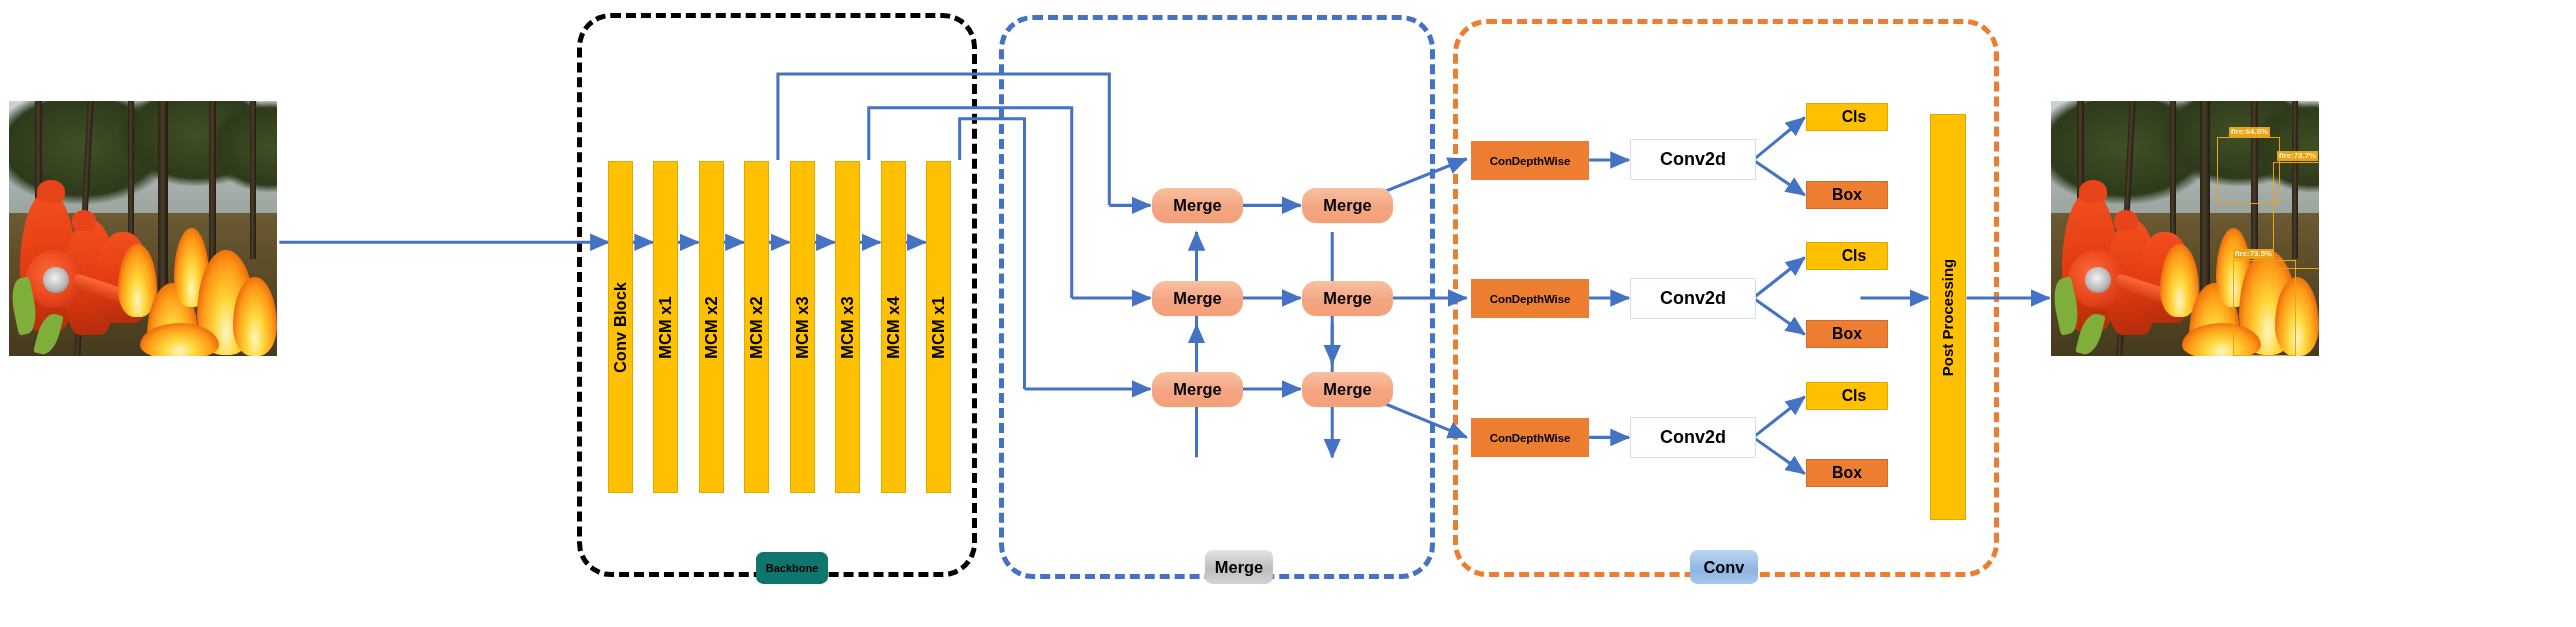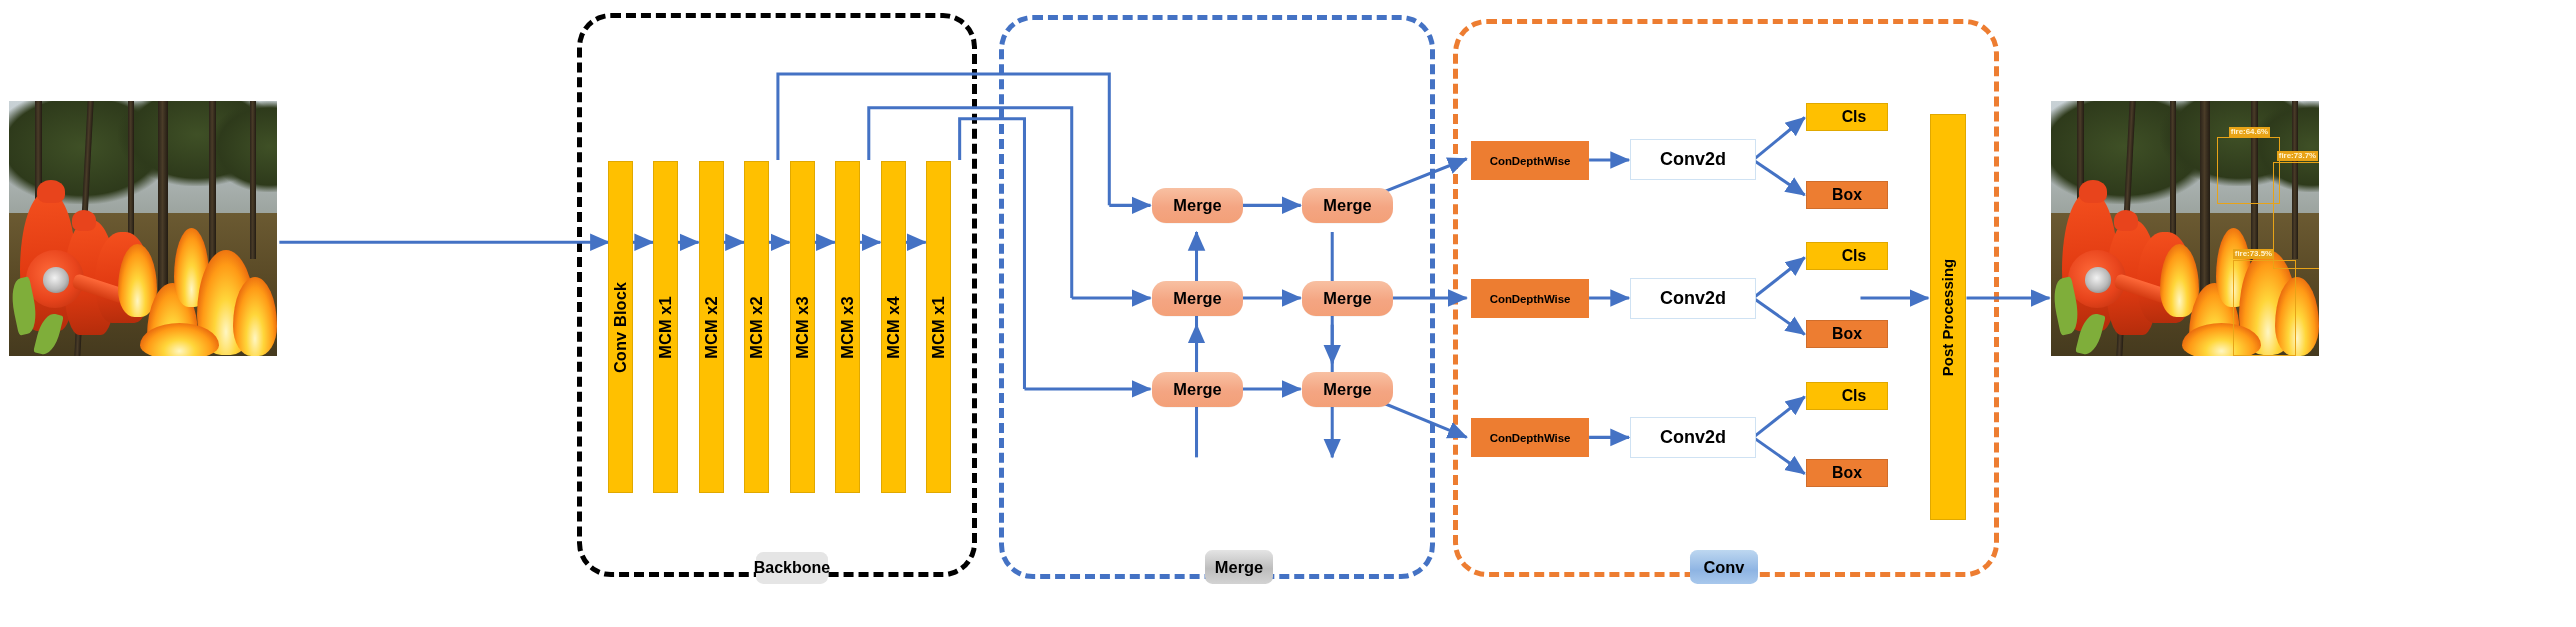--- a/index.html
+++ b/index.html
@@ -9,21 +9,21 @@
 
   
   .group{position:absolute;border-style:dashed;border-radius:34px;box-sizing:border-box;background:transparent;}
   #grp-backbone{left:577px;top:13.3px;width:400px;height:564px;border-width:5.5px;border-color:#000000;}
   #grp-neck{left:999px;top:14.5px;width:436px;height:564px;border-width:5.5px;border-color:#4472C4;}
   #grp-head{left:1453px;top:19.4px;width:546px;height:558px;border-width:5.5px;border-color:#ED7D31;}
 
   
   .pill{position:absolute;display:flex;align-items:center;justify-content:center;
         border-radius:7.3px;font-weight:bold;color:#000;z-index:40;white-space:nowrap;}
-  #pill-backbone{left:756px;top:552px;width:72px;height:31.5px;background:#e5e5e5;font-size:16px;}
+  #pill-backbone{left:756px;top:552px;width:72px;height:31.5px;background:#0f766e;font-size:11px;}
   #pill-neck{left:1205px;top:550px;width:68px;height:34px;font-size:16.4px;
              background:linear-gradient(180deg,#E4E4E4 0%,#BDBDBD 55%,#D3D3D3 100%);}
   #pill-head{left:1690px;top:550px;width:68px;height:34px;font-size:16.4px;
              background:linear-gradient(180deg,#BDD7F0 0%,#8EB4E3 60%,#A8C8EC 100%);}
 
   
   .bar{position:absolute;background:#FFC000;border:0.6px solid #E0A800;box-sizing:border-box;
        display:flex;align-items:center;justify-content:center;}
   .bar span{display:block;transform:rotate(-90deg);white-space:nowrap;
             font-weight:bold;font-size:16.4px;color:#000;letter-spacing:0.1px;}

